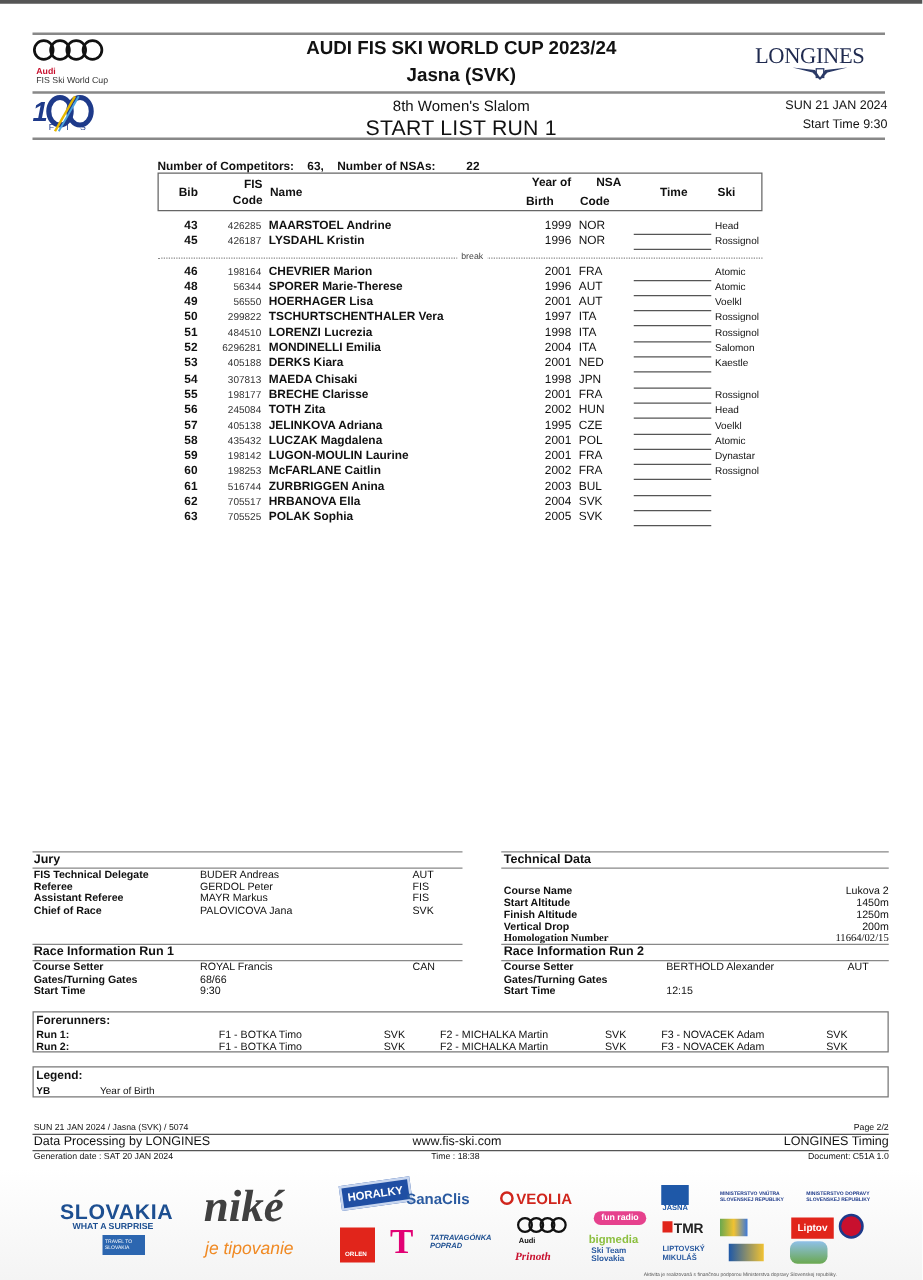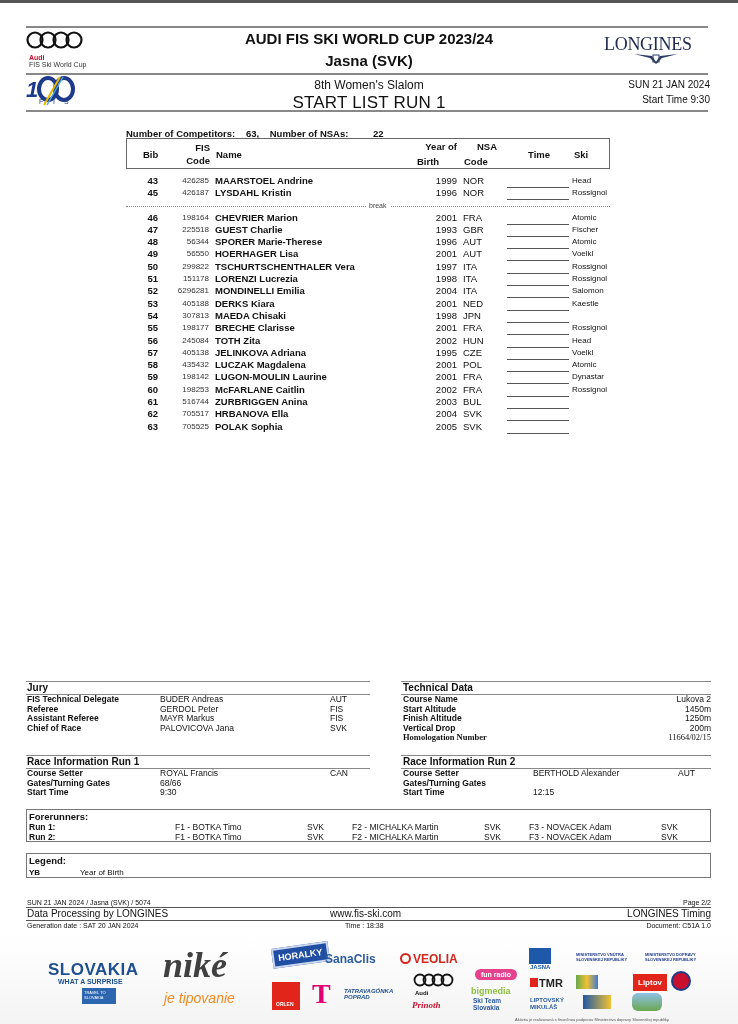--- a/index.html
+++ b/index.html
@@ -108,21 +108,21 @@
   <span style="margin-left:8px;">Number of NSAs:</span>
   <span style="margin-left:22px;">22</span>
 </div>
 
 <div class="thead">
   <div style="left:16px; top:10px;">Bib</div>
   <div style="left:65px; top:3px; width:18px; text-align:right;">FIS</div>
   <div style="left:56px; top:16px; width:27px; text-align:right;">Code</div>
   <div style="left:89px; top:10px;">Name</div>
   <div style="left:290px; top:2px; width:40px; text-align:right;">Year of</div>
-  <div style="left:290px; top:17px; width:40px; ">Birth</div>
+  <div style="left:276px; top:17px; width:40px; text-align:right;">Birth</div>
   <div style="left:339px; top:2px;padding-left:11px;">NSA</div>
   <div style="left:337px; top:17px;">Code</div>
   <div style="left:401px; top:10px;">Time</div>
   <div style="left:447px; top:10px;">Ski</div>
 </div>
 
 <div class="rows" id="rows">
     <div class="row">
       <span class="c-bib">43</span>
       <span class="c-fis">426285</span>
@@ -148,29 +148,20 @@
     <div class="row">
       <span class="c-bib">46</span>
       <span class="c-fis">198164</span>
       <span class="c-name">CHEVRIER Marion</span>
       <span class="c-yob">2001</span>
       <span class="c-nsa">FRA</span>
       <span class="c-time"></span>
       <span class="c-ski">Atomic</span>
     </div>
     <div class="row">
-      <span class="c-bib">47</span>
-      <span class="c-fis">225518</span>
-      <span class="c-name">GUEST Charlie</span>
-      <span class="c-yob">1993</span>
-      <span class="c-nsa">GBR</span>
-      <span class="c-time"></span>
-      <span class="c-ski">Fischer</span>
-    </div>
-    <div class="row">
       <span class="c-bib">48</span>
       <span class="c-fis">56344</span>
       <span class="c-name">SPORER Marie-Therese</span>
       <span class="c-yob">1996</span>
       <span class="c-nsa">AUT</span>
       <span class="c-time"></span>
       <span class="c-ski">Atomic</span>
     </div>
     <div class="row">
       <span class="c-bib">49</span>
@@ -185,21 +176,21 @@
       <span class="c-bib">50</span>
       <span class="c-fis">299822</span>
       <span class="c-name">TSCHURTSCHENTHALER Vera</span>
       <span class="c-yob">1997</span>
       <span class="c-nsa">ITA</span>
       <span class="c-time"></span>
       <span class="c-ski">Rossignol</span>
     </div>
     <div class="row">
       <span class="c-bib">51</span>
-      <span class="c-fis">151178</span>
+      <span class="c-fis">484510</span>
       <span class="c-name">LORENZI Lucrezia</span>
       <span class="c-yob">1998</span>
       <span class="c-nsa">ITA</span>
       <span class="c-time"></span>
       <span class="c-ski">Rossignol</span>
     </div>
     <div class="row">
       <span class="c-bib">52</span>
       <span class="c-fis">6296281</span>
       <span class="c-name">MONDINELLI Emilia</span>
@@ -332,21 +323,21 @@
       <span class="k" style="left: 0px;">Chief of Race</span>
       <span class="v" style="left: 133px;">PALOVICOVA Jana</span>
       <span class="n" style="left: 303px;">SVK</span>
     </div>
   </div>
 
 <div class="hline" style="left:401px; width:310px; top:681px; background:#888;"></div>
 <div class="sec-title" style="left:403px; top:682px;">Technical Data</div>
 <div class="hline" style="left:401px; width:310px; top:694px; background:#888;"></div>
 <div class="kv" id="tech" style="left:403px; top:695px; width:308px;">
-    <div style="position: relative; height: 9.6px;">
+    <div style="position: relative; height: 9.6px; margin-top: 13px;">
       <span class="k" style="left: 0px;">Course Name</span>
       <span class="r" style="right: 0px;">Lukova 2</span>
     </div>
     <div style="position: relative; height: 9.6px;">
       <span class="k" style="left: 0px;">Start Altitude</span>
       <span class="r" style="right: 0px;">1450m</span>
     </div>
     <div style="position: relative; height: 9.6px;">
       <span class="k" style="left: 0px;">Finish Altitude</span>
       <span class="r" style="right: 0px;">1250m</span>

